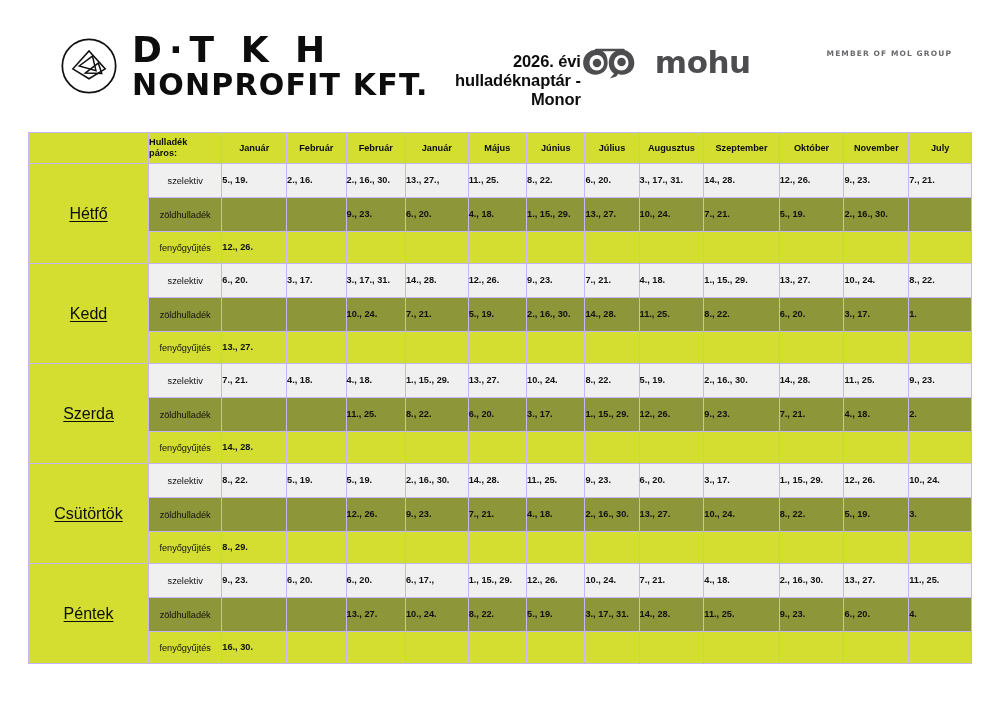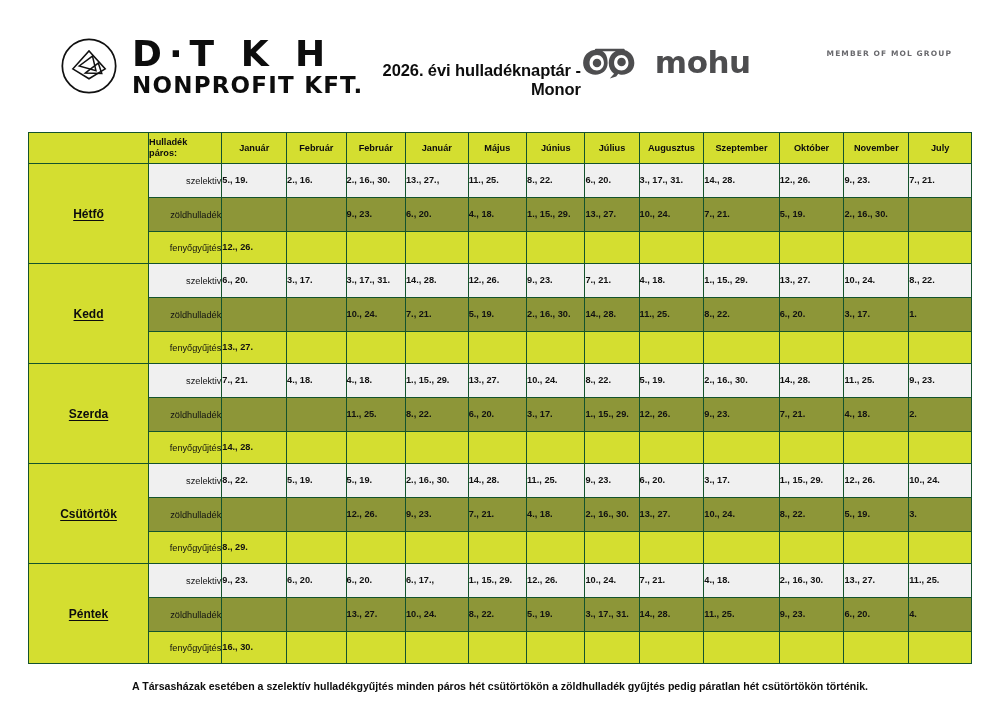--- a/index.html
+++ b/index.html
@@ -49,21 +49,21 @@
     line-height: 1;
   }
   .dtkh-top {
     font-size: 36px;
     font-weight: bold;
     letter-spacing: 7px;
     color: #0d0d0d;
     font-family: "DejaVu Sans", sans-serif;
   }
   .dtkh-bottom {
-    font-size: 23px;
+    font-size: 30px;
     font-weight: bold;
     letter-spacing: 1.2px;
     color: #0d0d0d;
     margin-top: 2px;
     font-family: "DejaVu Sans", sans-serif;
   }
 
   .title-wrap {
     flex: 1 1 auto;
     text-align: center;
@@ -111,21 +111,21 @@
   
   .table-wrap {
     padding: 0 28px;
     box-sizing: border-box;
   }
   table.cal {
     width: 944px;
     border-collapse: separate;
     border-spacing: 1.5px;
     table-layout: fixed;
-    background: #14532d;
+    background: #c4b5fd;
   }
   table.cal td, table.cal th {
     padding: 0;
     margin: 0;
     vertical-align: middle;
     font-size: 9.2px;
     box-sizing: border-box;
   }
   
   th.hd {
@@ -143,32 +143,32 @@
     text-align: left;
     padding-left: 7px;
   }
   
   td.day {
     background: #d4de30;
     text-align: center;
     vertical-align: middle;
   }
   td.day span {
-    font-weight: bold;
-    font-size: 12px;
+    font-weight: normal;
+    font-size: 16px;
     color: #0d0d0d;
     text-decoration: underline;
     text-underline-offset: 2px;
   }
   
   td.tlabel {
     padding-left: 7px;
     font-size: 9.2px;
     color: #111111;
-    text-align: right;
+    text-align: center;
   }
   
   td.dcell {
     padding: 3px 6px;
     line-height: 1.25;
     text-align: left;
     font-weight: bold;
     font-size: 9.1px;
   }
   tr.r-sel td.dcell, tr.r-sel td.tlabel { background: #f0f0f0; }
@@ -500,15 +500,14 @@
             <td class="dcell"></td>
             <td class="dcell"></td>
             <td class="dcell"></td>
             <td class="dcell"></td>
             <td class="dcell"></td>
           </tr>
         </tbody>
     </table>
   </div>
 
-  <div class="footer">A Társasházak esetében a szelektív hulladékgyűjtés minden páros hét csütörtökön a zöldhulladék gyűjtés pedig páratlan hét csütörtökön történik.</div>
 
 </div>
 
 </body></html>

